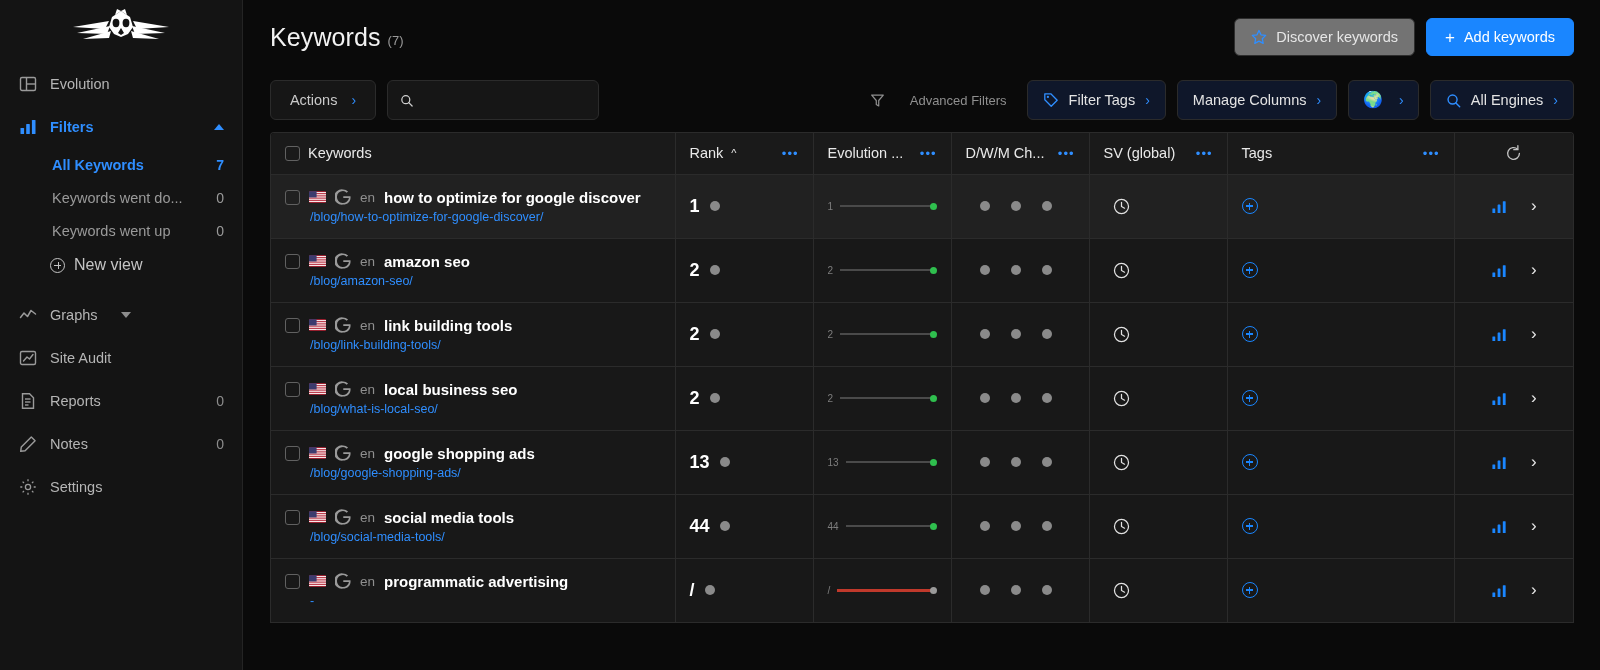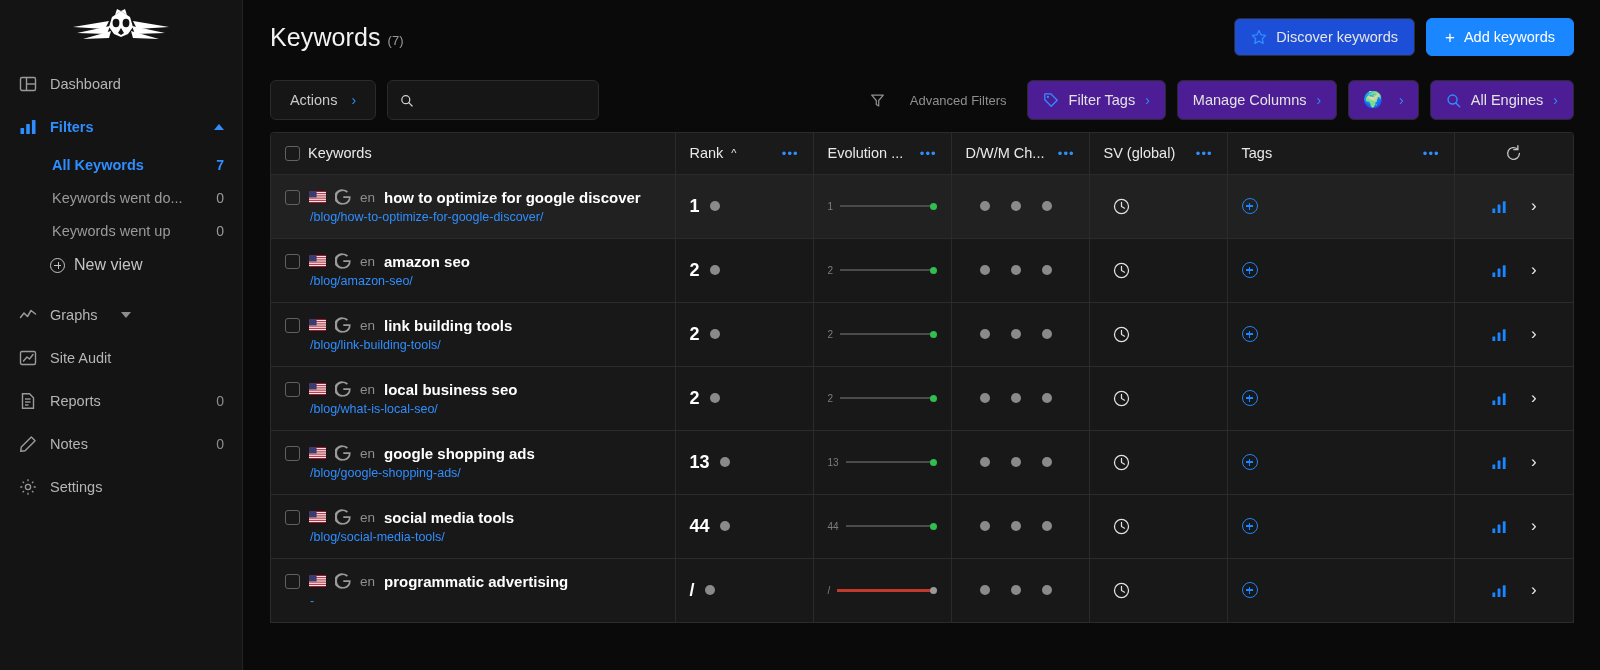--- a/index.html
+++ b/index.html
@@ -54,39 +54,39 @@
   
   .main { flex: 1; height: 670px; padding: 0 0 0 27px; position: relative; }
   .titlebar { display:flex; align-items:center; height:74px; padding-right: 27px; }
   .page-title { font-size: 25px; color:#f2f2f2; font-weight: normal; letter-spacing: 0.1px;}
   .page-count { font-size: 13px; color:#9a9a9a; margin-left: 7px; position: relative; top: 3px;}
   .titlebar-right { margin-left:auto; display:flex; gap:11px; align-items:center;}
 
   .btn {
     display:flex;align-items:center;gap:9px;
     height:38px;padding:0 16px;border-radius:6px;
-    background:#1d4ed8;border:1px solid #2e2e2e;
+    background:#737373;border:1px solid #2e2e2e;
     color:#e6e6e6;font-size:14.5px;cursor:pointer;white-space:nowrap;
   }
   .btn.primary { background:#1a86ff; border-color:#1a86ff; color:#fff; font-weight:500; padding:0 18px; }
   .btn.primary .plusg { font-size:17px; line-height:1; }
 
   .toolbar { display:flex; align-items:center; height:52px; padding-right:27px; gap:11px; }
   .actions-btn { display:flex;align-items:center;justify-content:center;gap:14px;
     width:106px;height:40px;border-radius:6px;background:#161616;border:1px solid #2b2b2b;
     color:#c9c9c9;font-size:14.5px;cursor:pointer;}
   .chev-blue { color:#2f8eff; font-size:14px; }
   .search-box { width:212px;height:40px;border-radius:6px;background:#161616;border:1px solid #2b2b2b;
     display:flex;align-items:center;padding:0 12px;gap:8px;}
   .search-box input { background:transparent;border:none;outline:none;color:#ddd;font-size:14px;width:100%;
     font-family:"Liberation Sans", sans-serif;}
   .toolbar-right { margin-left:auto; display:flex; align-items:center; gap:11px; }
   .adv-filters { display:flex;align-items:center;gap:25px;color:#8f8f8f;font-size:13px;cursor:pointer;margin-right:9px;}
   .tb-btn { display:flex;align-items:center;gap:10px;height:40px;padding:0 15px;border-radius:6px;
-    background:#4c1d95;border:1px solid #2b2b2b;color:#e3e3e3;font-size:14.5px;cursor:pointer;white-space:nowrap;}
+    background:#0f172a;border:1px solid #2b2b2b;color:#e3e3e3;font-size:14.5px;cursor:pointer;white-space:nowrap;}
   .tb-btn.globe { padding:0 14px; gap:16px; }
   .globe-emoji { font-size:16px; line-height:1; }
 
   
   .table-wrap { margin-top:6px; margin-right:27px; border:1px solid #2b2b2b; border-radius:4px 4px 0 0;
      border-bottom:none; overflow:hidden; }
   table { border-collapse: collapse; width:100%; table-layout: fixed; }
   thead th {
     height:41px; background:#1a1a1a; color:#e9e9e9; font-size:14.5px; font-weight:normal;
     text-align:left; border-right:1px solid #2b2b2b; border-bottom:1px solid #2b2b2b;
@@ -167,21 +167,21 @@
     <nav class="nav">
 
       <div class="nav-item">
         <span class="ico">
           <svg width="18" height="18" viewBox="0 0 18 18" fill="none" stroke="#9a9a9a" stroke-width="1.4">
             <rect x="1.5" y="2.5" width="15" height="13" rx="1.5"></rect>
             <line x1="7.5" y1="2.5" x2="7.5" y2="15.5"></line>
             <line x1="7.5" y1="9" x2="16.5" y2="9"></line>
           </svg>
         </span>
-        <span class="label">Dashboard</span>
+        <span class="label">Evolution</span>
       </div>
 
       <div class="nav-item active">
         <span class="ico">
           <svg width="18" height="18" viewBox="0 0 18 18" fill="#2f8eff">
             <rect x="1.5" y="10" width="3.6" height="6" rx="0.6"></rect>
             <rect x="7.2" y="6" width="3.6" height="10" rx="0.6"></rect>
             <rect x="12.9" y="2" width="3.6" height="14" rx="0.6"></rect>
           </svg>
         </span>

